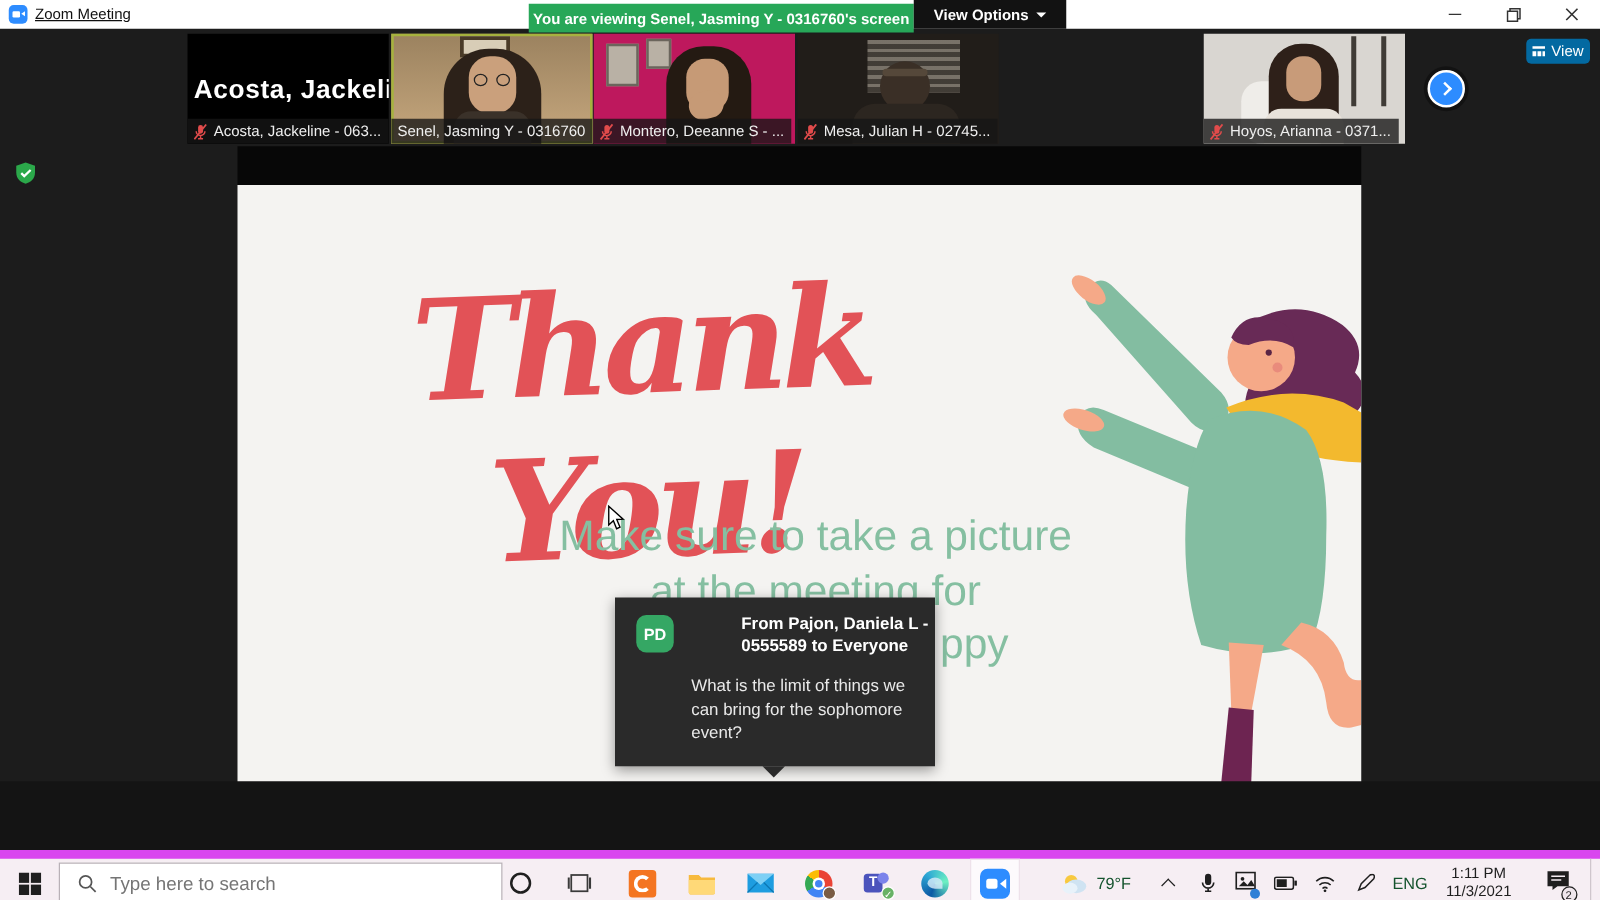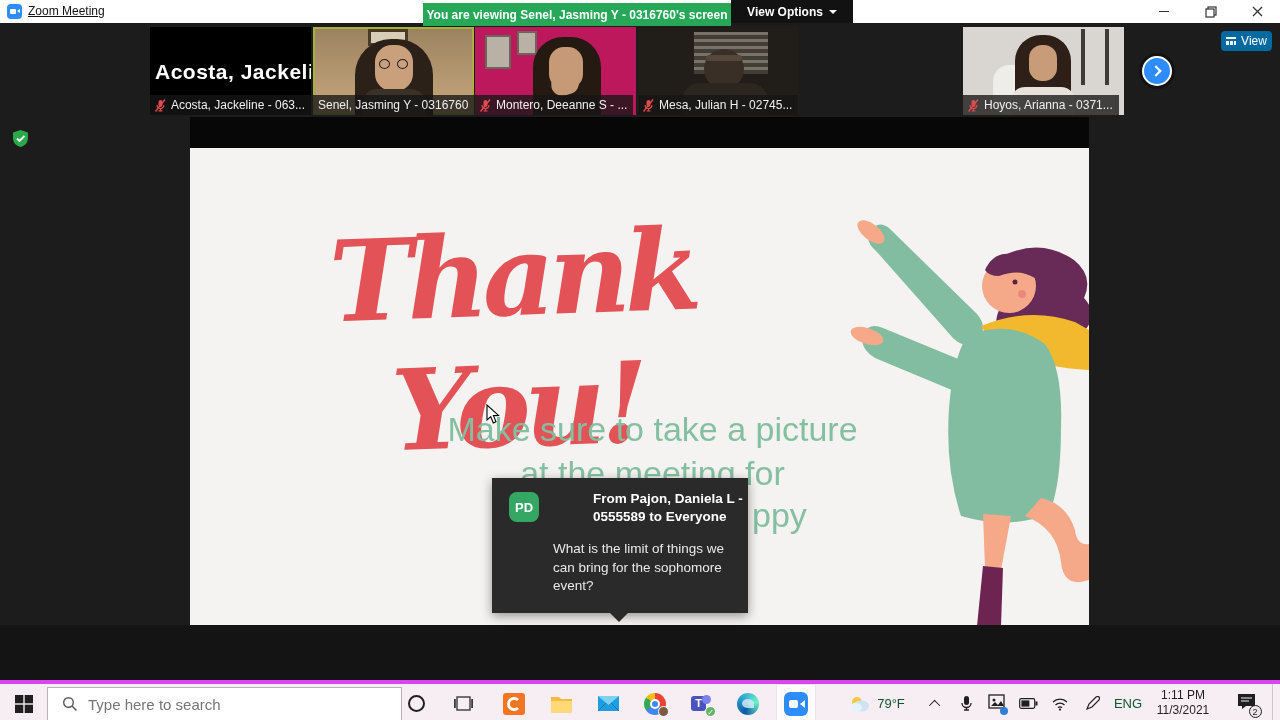--- a/index.html
+++ b/index.html
@@ -49,21 +49,21 @@
   .popup { position:absolute; left:492px; top:478px; width:256px; height:135px; background:#2a2a2a; box-shadow:0 3px 10px rgba(0,0,0,0.4); z-index:6; }
   .popup::after { content:""; position:absolute; left:118px; bottom:-9px; border-left:9px solid transparent; border-right:9px solid transparent; border-top:9px solid #2a2a2a; }
   .pd-avatar { position:absolute; left:17px; top:14px; width:30px; height:30px; border-radius:8px; background:#35a764; color:#fff; font-weight:bold; font-size:13px; display:flex; align-items:center; justify-content:center; }
   .popup-from { position:absolute; left:61px; top:12px; width:195px; color:#fff; font-weight:bold; font-size:13.5px; line-height:18px;margin-left:40px; }
   .popup-msg { position:absolute; left:61px; top:62px; width:180px; color:#e9e9e9; font-size:13.5px; line-height:18.5px; }
 
   
   .toolbar { position:absolute; left:0; top:625px; width:1280px; height:55px; background:#141414; }
 
   
-  .taskbar { position:absolute; left:0; top:680px; width:1280px; height:40px; background:#f6eef3; border-top:4px solid #d946ef; }
+  .taskbar { position:absolute; left:0; top:680px; width:1280px; height:40px; background:#f6eef3; border-top:7px solid #d946ef; }
   .searchbox { position:absolute; left:47px; top:3px; width:355px; height:34px; background:#fff; border:1px solid #b9b1b7; display:flex; align-items:center; }
   .searchbox input { border:none; outline:none; font-size:15px; color:#444; width:250px; font-family:"Liberation Sans",sans-serif; background:transparent; }
   .tb-slot { position:absolute; top:0; width:40px; height:39px; display:flex; align-items:center; justify-content:center; cursor:pointer; }
   .tb-slot.active-app { background:#fdfafc; box-shadow:inset 0 0 0 1px #eee2ea; }
   .underline { position:absolute; bottom:0; left:6px; right:6px; height:2px; background:#0067c0; }
   .tray-text { color:#14532d; font-size:13px; }
   .clock { position:absolute; left:1152px; top:4px; width:62px; text-align:center; color:#1f1f1f; font-size:12px; line-height:15px; cursor:pointer; }
   .showdesk { position:absolute; left:1272px; top:0; width:8px; height:39px; border-left:1px solid #cfc6cc; cursor:pointer; }
 
   .cursor { position:absolute; left:486px; top:404px; z-index:9; }

